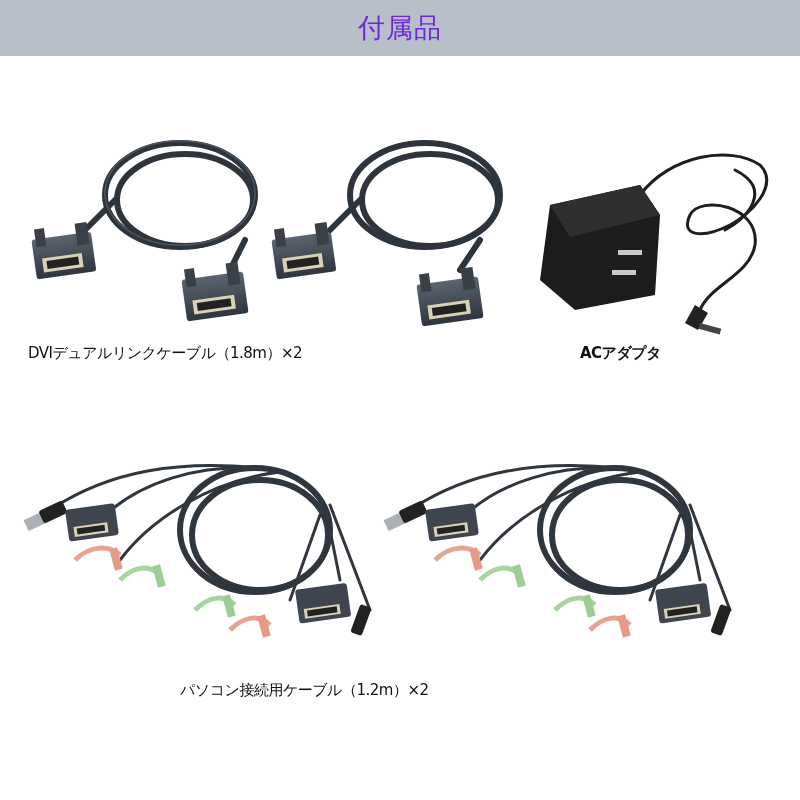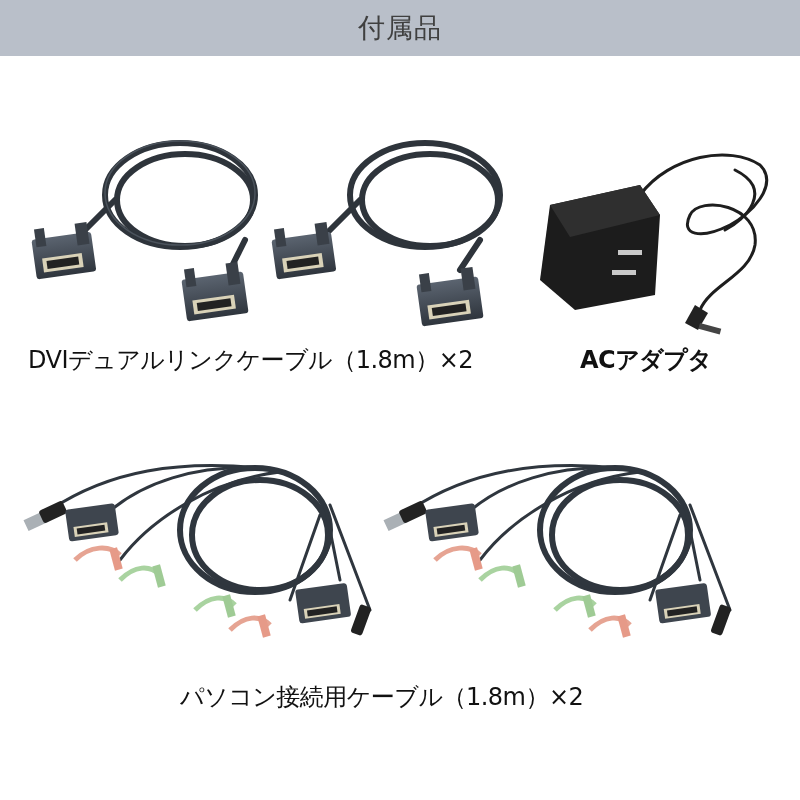--- a/index.html
+++ b/index.html
@@ -5,27 +5,27 @@
   * { margin: 0; padding: 0; box-sizing: border-box; }
   html, body { width: 800px; height: 800px; background: #ffffff; overflow: hidden; }
   body { position: relative; font-family: "DejaVu Sans", "Liberation Sans", sans-serif; }
 
   .header {
     position: absolute; left: 0; top: 0; width: 800px; height: 56px;
     background: #b9bfc9;
     display: flex; align-items: center; justify-content: center;
   }
   .header-title {
-    font-size: 27px; color: #404040; letter-spacing: 1px; font-weight: normal;
+    font-size: 27px; color: #6d28d9; letter-spacing: 1px; font-weight: normal;
   }
 
   .item { position: absolute; }
   .item svg { position: absolute; left: 0; top: 0; }
   .caption {
-    position: absolute; font-size: 24px; color: #111111; white-space: nowrap;
+    position: absolute; font-size: 15px; color: #111111; white-space: nowrap;
     letter-spacing: -0.5px;
   }
 </style>
 </head>
 <body>
 
 <div class="header">
   <span class="header-title">付属品</span>
 </div>
 
@@ -143,13 +143,13 @@
         <rect x="0" y="0" width="52" height="34" rx="3" fill="#3e454e"></rect>
         <rect x="6" y="20" width="36" height="10" fill="#d9d2b8"></rect>
         <rect x="9" y="22" width="30" height="6" fill="#222"></rect>
       </g>
 
       <rect x="335" y="155" width="12" height="30" rx="3" fill="#222" transform="rotate(20 341 170)"></rect>
     </g>
     <use href="#kvm" x="360" y="0"></use>
   </svg>
 </div>
-<div class="caption" style="left:180px;top:681px;">パソコン接続用ケーブル（1.8m）×2</div>
+<div class="caption" style="left:180px;top:681px;">パソコン接続用ケーブル（1.2m）×2</div>
 
 </body></html>

